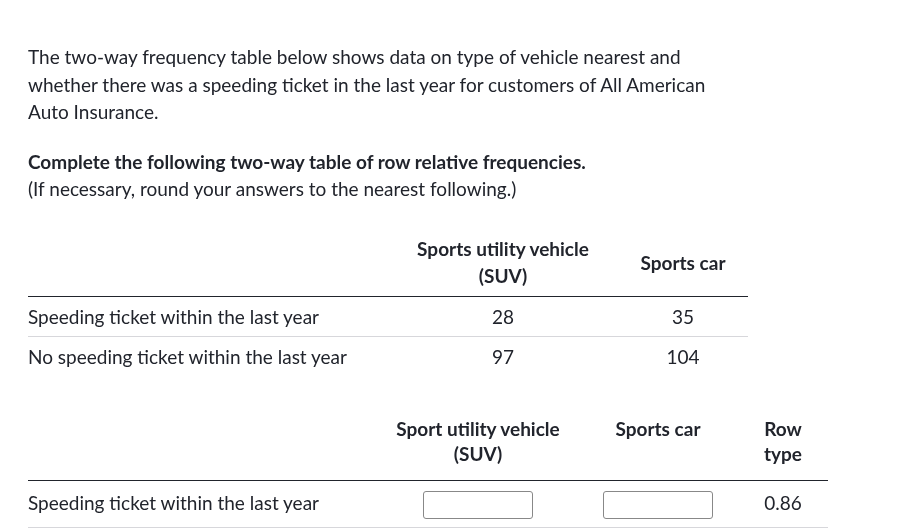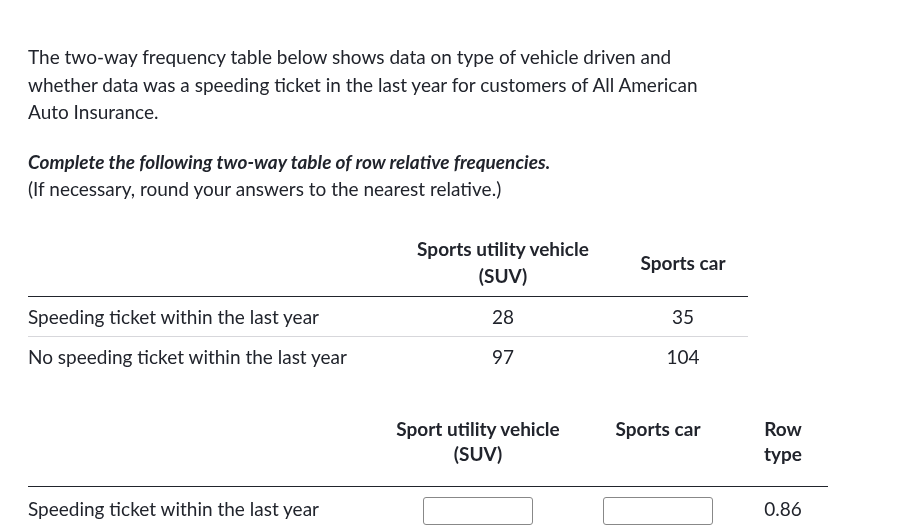--- a/index.html
+++ b/index.html
@@ -7,21 +7,21 @@
     margin: 0;
     padding: 24px 28px;
     font-family: "Lato", "Helvetica Neue", Arial, sans-serif;
     color: #21242c;
     font-size: 19px;
     line-height: 1.45;
     width: 905px;
   }
   .intro { max-width: 700px; margin-bottom: 22px; }
   .prompt { max-width: 700px; margin-bottom: 26px; }
-  .bold { font-weight: 700; font-style: italic; }
+  .bold { font-weight: 700; }
   table { border-collapse: collapse; }
   th, td { padding: 6px 10px; text-align: center; font-weight: 400; }
   th.rowhdr, td.rowhdr { text-align: left; padding-left: 0; }
   thead th { font-weight: 700; border-bottom: 1px solid #21242c; }
   thead th.rowhdr { border-bottom: 1px solid #21242c; }
   tbody tr:first-child td { border-bottom: 1px solid #d7d7db; }
   .tbl1 { margin-bottom: 34px; }
   .tbl1 .c0 { width: 360px; }
   .tbl1 .c1 { width: 230px; }
   .tbl1 .c2 { width: 130px; }
@@ -33,30 +33,30 @@
   input.cell {
     width: 110px;
     height: 28px;
     border: 1px solid #888;
     border-radius: 3px;
     font-size: 16px;
     text-align: center;
     padding: 2px 4px;
     background: #fff;
   }
-  .tbl2 thead th { vertical-align: top; line-height: 1.3; padding-bottom:20px;}
+  .tbl2 thead th { vertical-align: top; line-height: 1.3; padding-bottom:14px;}
 </style>
 </head>
 <body>
 
-<p class="intro">The two-way frequency table below shows data on type of vehicle driven and whether data was a speeding ticket in the last year for customers of All American Auto Insurance.</p>
+<p class="intro">The two-way frequency table below shows data on type of vehicle nearest and whether there was a speeding ticket in the last year for customers of All American Auto Insurance.</p>
 
 <p class="prompt">
   <span class="bold">Complete the following two-way table of row relative frequencies.</span><br>
-  <span>(If necessary, round your answers to the nearest relative.)</span>
+  <span>(If necessary, round your answers to the nearest following.)</span>
 </p>
 
 <table class="tbl1">
   <colgroup>
       <col class="c0">
       <col class="c1">
       <col class="c2">
     </colgroup>
   <thead>
     <tr>

